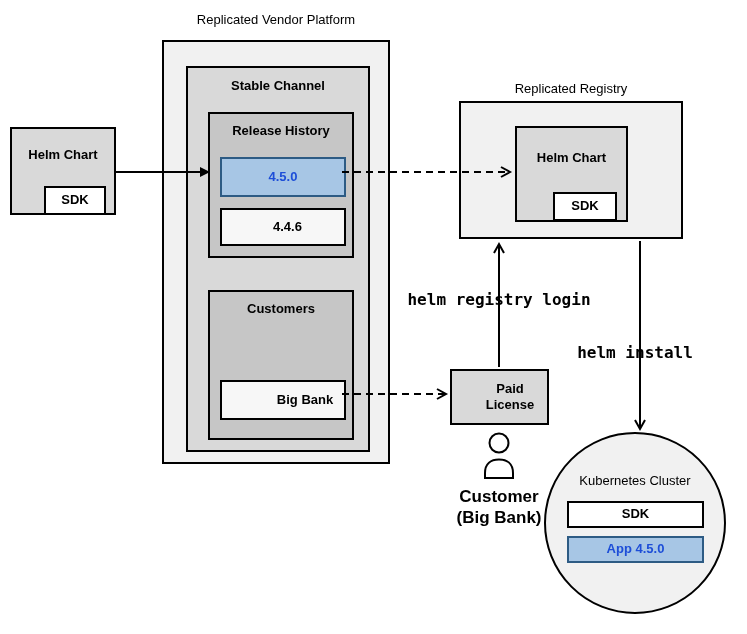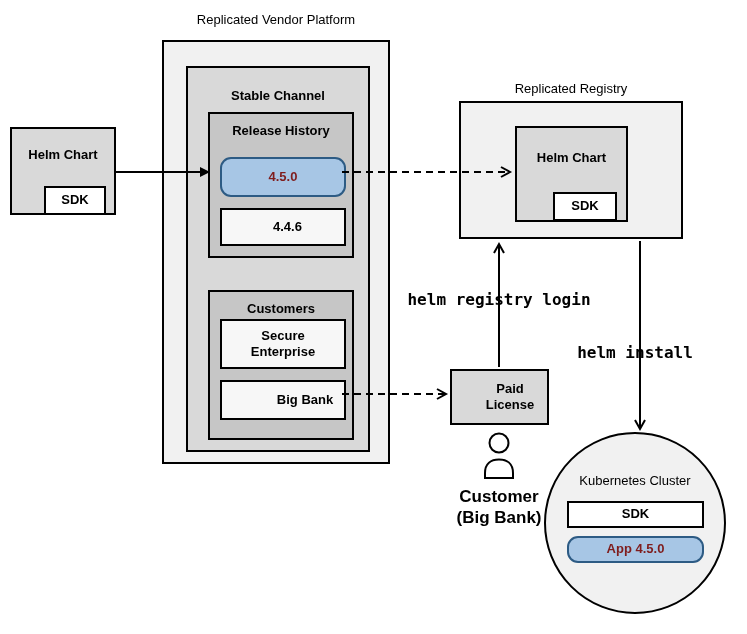--- a/index.html
+++ b/index.html
@@ -48,22 +48,21 @@
     font-size: 13px;
     font-weight: bold;
     color: #000;
     text-align: center;
     line-height: 1.25;
   }
 
   .highlight {
     background: #a7c6e5;
     border-color: #2d5b84;
-    color: #7f1d1d;
-    border-radius: 11px;
+    color: #1d4ed8;
   }
 
   .vp-outer   { left: 162px; top: 40px;  width: 228px; height: 424px; background: #f1f1f1; }
   .stable     { left: 22px;  top: 24px;  width: 184px; height: 386px; background: #d9d9d9; }
   .rh         { left: 20px;  top: 44px;  width: 146px; height: 146px; background: #c6c6c6; }
   .v450       { left: 10px;  top: 43px;  width: 126px; height: 40px; }
   .v446       { left: 10px;  top: 94px;  width: 126px; height: 38px; padding-left: 9px; }
   .custgrp    { left: 20px;  top: 222px; width: 146px; height: 150px; background: #c6c6c6; }
   .secure     { left: 10px;  top: 27px;  width: 126px; height: 50px; }
   .bigbank    { left: 10px;  top: 88px;  width: 126px; height: 40px; padding-left: 44px; }
@@ -145,38 +144,34 @@
       <path d="M485,478 L485,473 C485,463.5 491,459.5 499,459.5 C507,459.5 513,463.5 513,473 L513,478 Z" fill="#ffffff" stroke="#000" stroke-width="2"></path>
     </g>
   </svg>
 
   <div class="title" style="left:126px; top:12px; width:300px;">Replicated Vendor Platform</div>
 
   <div class="title" style="left:471px; top:81px; width:200px;">Replicated Registry</div>
 
   <div class="box vp-outer">
     <div class="box stable">
-      <div class="box-label" style="top:10px;margin-top:10px;">Stable Channel</div>
+      <div class="box-label" style="top:10px;">Stable Channel</div>
 
       <div class="box rh">
         <div class="box-label" style="top:9px;">Release History</div>
         <div class="cellbox highlight v450">
           <span>4.5.0</span>
         </div>
         <div class="cellbox v446">
           <span>4.4.6</span>
         </div>
       </div>
 
       <div class="box custgrp">
         <div class="box-label" style="top:9px;">Customers</div>
-        <div class="cellbox secure">
-          <span>Secure</span>
-          <span>Enterprise</span>
-        </div>
         <div class="cellbox bigbank">
           <span>Big Bank</span>
         </div>
       </div>
     </div>
   </div>
 
   <div class="box helm-left">
     <div class="box-label" style="top:18px;">Helm Chart</div>
     <div class="cellbox sdk-left">

